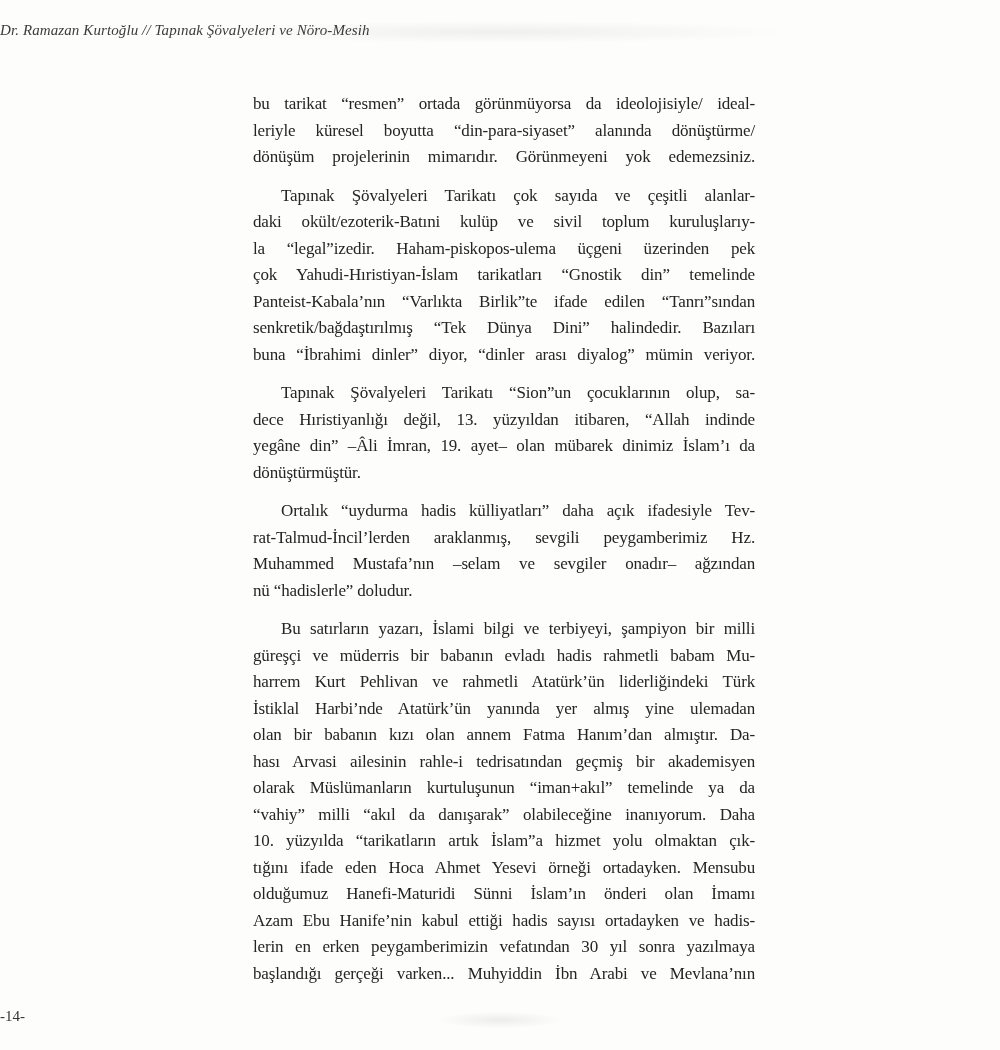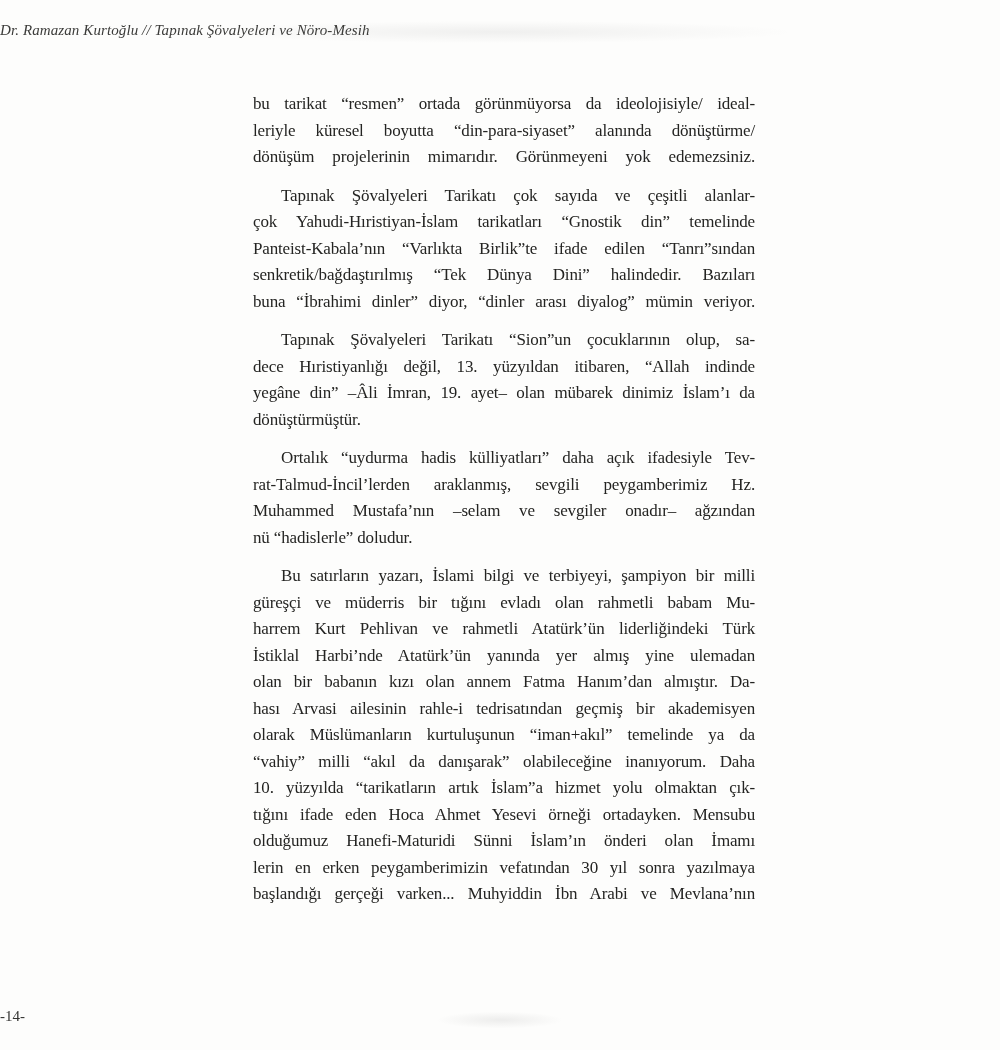--- a/index.html
+++ b/index.html
@@ -72,48 +72,51 @@
   <div class="running-head">Dr. Ramazan Kurtoğlu // Tapınak Şövalyeleri ve Nöro-Mesih</div>
 
   <div class="body-text" id="body-text">
       <p class="para">
         <span class="line">bu tarikat “resmen” ortada görünmüyorsa da ideolojisiyle/ ideal-</span>
         <span class="line">leriyle küresel boyutta “din-para-siyaset” alanında dönüştürme/</span>
         <span class="line">dönüşüm projelerinin mimarıdır. Görünmeyeni yok edemezsiniz.</span>
       </p>
       <p class="para">
         <span class="line indent">Tapınak Şövalyeleri Tarikatı çok sayıda ve çeşitli alanlar-</span>
+        <span class="line">daki okült/ezoterik-Batıni kulüp ve sivil toplum kuruluşlarıy-</span>
+        <span class="line">la “legal”izedir. Haham-piskopos-ulema üçgeni üzerinden pek</span>
         <span class="line">çok Yahudi-Hıristiyan-İslam tarikatları “Gnostik din” temelinde</span>
         <span class="line">Panteist-Kabala’nın “Varlıkta Birlik”te ifade edilen “Tanrı”sından</span>
         <span class="line">senkretik/bağdaştırılmış “Tek Dünya Dini” halindedir. Bazıları</span>
         <span class="line">buna “İbrahimi dinler” diyor, “dinler arası diyalog” mümin veriyor.</span>
       </p>
       <p class="para">
         <span class="line indent">Tapınak Şövalyeleri Tarikatı “Sion”un çocuklarının olup, sa-</span>
         <span class="line">dece Hıristiyanlığı değil, 13. yüzyıldan itibaren, “Allah indinde</span>
         <span class="line">yegâne din” –Âli İmran, 19. ayet– olan mübarek dinimiz İslam’ı da</span>
         <span class="line noflush">dönüştürmüştür.</span>
       </p>
       <p class="para">
         <span class="line indent">Ortalık “uydurma hadis külliyatları” daha açık ifadesiyle Tev-</span>
         <span class="line">rat-Talmud-İncil’lerden araklanmış, sevgili peygamberimiz Hz.</span>
         <span class="line">Muhammed Mustafa’nın –selam ve sevgiler onadır– ağzından</span>
         <span class="line noflush">nü “hadislerle” doludur.</span>
       </p>
       <p class="para">
         <span class="line indent">Bu satırların yazarı, İslami bilgi ve terbiyeyi, şampiyon bir milli</span>
-        <span class="line">güreşçi ve müderris bir tığını evladı olan rahmetli babam Mu-</span>
+        <span class="line">güreşçi ve müderris bir babanın evladı hadis rahmetli babam Mu-</span>
         <span class="line">harrem Kurt Pehlivan ve rahmetli Atatürk’ün liderliğindeki Türk</span>
         <span class="line">İstiklal Harbi’nde Atatürk’ün yanında yer almış yine ulemadan</span>
         <span class="line">olan bir babanın kızı olan annem Fatma Hanım’dan almıştır. Da-</span>
         <span class="line">hası Arvasi ailesinin rahle-i tedrisatından geçmiş bir akademisyen</span>
         <span class="line">olarak Müslümanların kurtuluşunun “iman+akıl” temelinde ya da</span>
         <span class="line">“vahiy” milli “akıl da danışarak” olabileceğine inanıyorum. Daha</span>
         <span class="line">10. yüzyılda “tarikatların artık İslam”a hizmet yolu olmaktan çık-</span>
         <span class="line">tığını ifade eden Hoca Ahmet Yesevi örneği ortadayken. Mensubu</span>
         <span class="line">olduğumuz Hanefi-Maturidi Sünni İslam’ın önderi olan İmamı</span>
+        <span class="line">Azam Ebu Hanife’nin kabul ettiği hadis sayısı ortadayken ve hadis-</span>
         <span class="line">lerin en erken peygamberimizin vefatından 30 yıl sonra yazılmaya</span>
         <span class="line">başlandığı gerçeği varken... Muhyiddin İbn Arabi ve Mevlana’nın</span>
       </p>
     </div>
 
   <div class="page-number">-14-</div>
 </div>
 
 </body></html>

